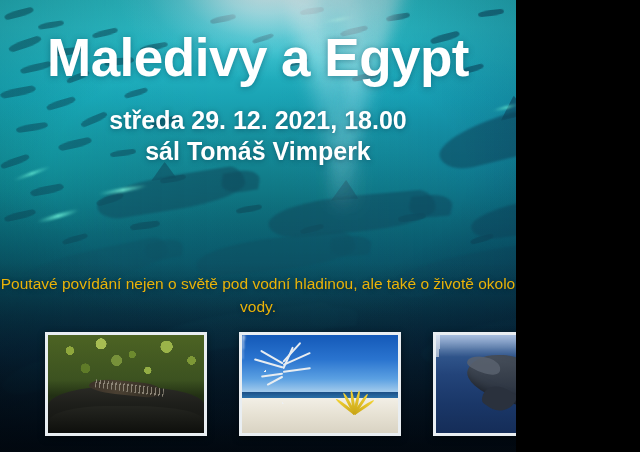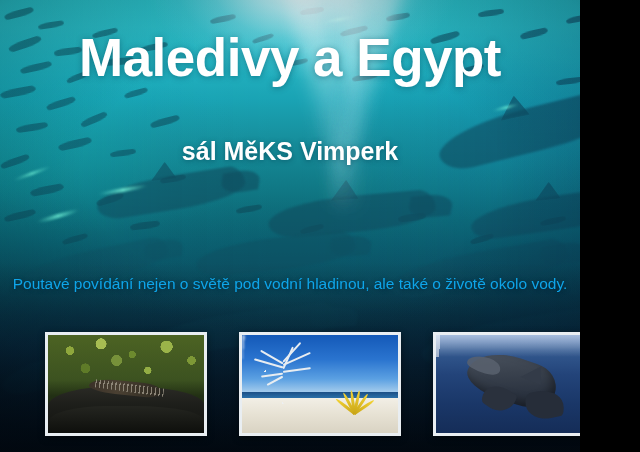--- a/index.html
+++ b/index.html
@@ -2,21 +2,21 @@
 <html><head>
 <meta charset="utf-8">
 <style>
   html, body {
     margin: 0;
     padding: 0;
     background: #000;
   }
   #poster {
     position: relative;
-    width: 580px;
+    width: 516px;
     height: 452px;
     overflow: hidden;
     font-family: "Liberation Sans", sans-serif;
     background: #0b2a3e;
   }
 
   
   .bg-layer { position: absolute; left: 0; top: 0; width: 100%; height: 100%; }
 
   
@@ -137,21 +137,21 @@
     text-shadow: 0 1px 5px rgba(0,50,70,0.5);
   }
   .subtitle-1 { top: 104px; }
   .subtitle-2 { top: 135px; }
 
   .body-text {
     position: absolute;
     left: 0;
     right: 0;
     text-align: center;
-    color: #0ea5e9;
+    color: #eab308;
     font-size: 15.5px;
     font-weight: normal;
     line-height: 1.5;
     text-shadow: 0 1px 4px rgba(0,20,40,0.55);
   }
   .body-1 { top: 272px; }
   .body-2 { top: 296px; }
 
   
   .photos {
@@ -449,22 +449,23 @@
     <div class="ray" style="left:324px; transform:rotate(-2deg);  width:30px;"></div>
     <div class="ray" style="left:352px; transform:rotate(5deg);   width:20px; opacity:.85;"></div>
     <div class="ray" style="left:372px; transform:rotate(11deg);  width:26px;"></div>
     <div class="ray" style="left:398px; transform:rotate(17deg);  width:16px; opacity:.7;"></div>
   </div>
 
   <div class="bg-layer bg-vignette"></div>
 
   <div class="title">Maledivy a Egypt</div>
 
-
-  <div class="subtitle subtitle-2">sál MěKS Vimperk</div>
+  <div class="subtitle subtitle-1">středa 29. 12. 2021, 18.00</div>
+
+  <div class="subtitle subtitle-2">sál Tomáš Vimperk</div>
 
   <div class="body-text body-1">Poutavé povídání nejen o světě pod vodní hladinou, ale také o životě okolo vody.</div>
 
 
   <div class="photos">
 
     <div class="photo photo-1">
       <div class="pic p1-foliage"></div>
       <div class="pic p1-rock"></div>
       <div class="p1-iguana"></div>

